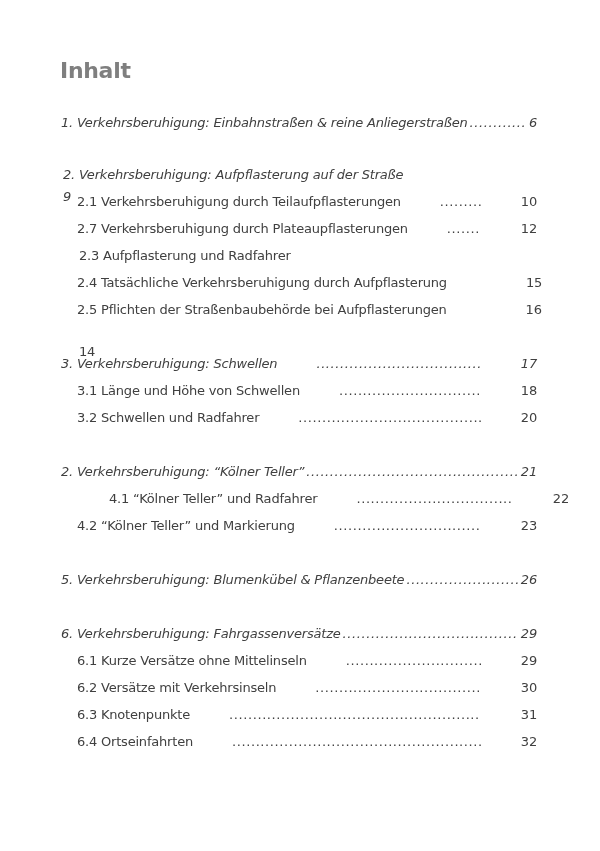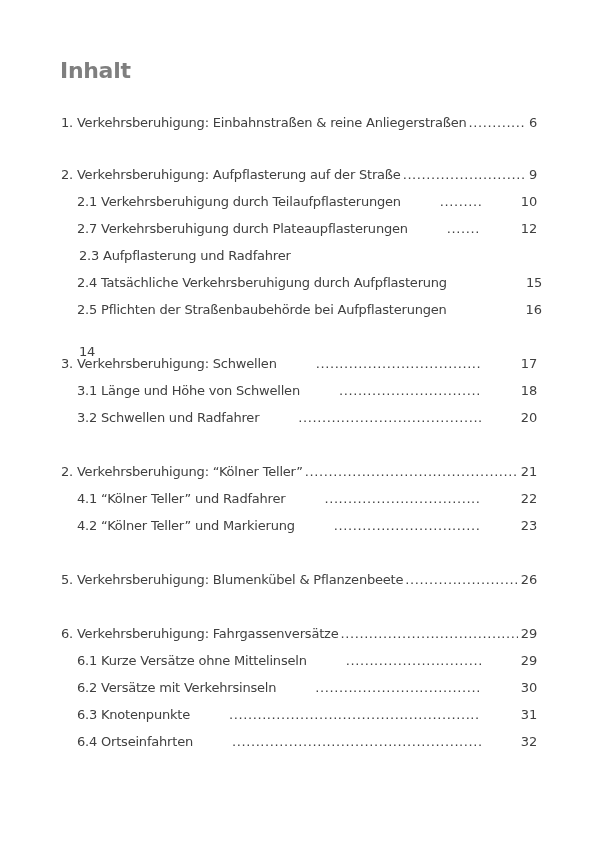--- a/index.html
+++ b/index.html
@@ -4,39 +4,39 @@
   <style>
     html, body { margin: 0; padding: 0; background: #ffffff; }
     body { width: 600px; height: 851px; position: relative; overflow: hidden;
            font-family: "DejaVu Sans", sans-serif; color: #404040; }
     .page { position: absolute; left: 0; top: 0; width: 600px; height: 851px; }
     .toc-title { position: absolute; left: 60px; top: 58px; font-size: 22px; font-weight: bold;
                  color: #7f7f7f; letter-spacing: -0.3px; }
     .toc-entry { position: absolute; height: 22px; line-height: 22px; font-size: 13px;
                  display: flex; align-items: baseline; white-space: nowrap; color: #404040;
                  letter-spacing: -0.2px; }
-    .toc-entry.level-1 { left: 61px; width: 476px; }
+    .toc-entry.level-1 { left: 61px; width: 476px; font-style: italic; }
     .toc-entry.level-2 { left: 77px; width: 460px; gap: 37px; }
     .toc-text { flex: 0 0 auto; }
     .toc-leader { flex: 1 1 auto; overflow: hidden; margin: 0 3px 0 2px; letter-spacing: 0.6px; color: #404040; }
     .toc-leader::before { content: "................................................................................................................................................................................................"; }
     .toc-page { flex: 0 0 auto; text-align: right; }
   </style>
 </head>
 <body>
 
 <div class="page">
   <div class="toc-title">Inhalt</div>
   <div id="toc">
       <div class="toc-entry level-1" style="top: 112px;">
         <span class="toc-text">1. Verkehrsberuhigung: Einbahnstraßen &amp; reine Anliegerstraßen</span>
         <span class="toc-leader"></span>
         <span class="toc-page">6</span>
       </div>
-      <div class="toc-entry level-1" style="top: 164px;">
+      <div class="toc-entry level-1" style="top: 164px; flex-direction: column;">
         <span class="toc-text">2. Verkehrsberuhigung: Aufpflasterung auf der Straße</span>
         <span class="toc-leader"></span>
         <span class="toc-page">9</span>
       </div>
       <div class="toc-entry level-2" style="top: 191px;">
         <span class="toc-text">2.1 Verkehrsberuhigung durch Teilaufpflasterungen</span>
         <span class="toc-leader"></span>
         <span class="toc-page">10</span>
       </div>
       <div class="toc-entry level-2" style="top: 218px;">
@@ -72,21 +72,21 @@
       <div class="toc-entry level-2" style="top: 407px;">
         <span class="toc-text">3.2 Schwellen und Radfahrer</span>
         <span class="toc-leader"></span>
         <span class="toc-page">20</span>
       </div>
       <div class="toc-entry level-1" style="top: 461px;">
         <span class="toc-text">2. Verkehrsberuhigung: “Kölner Teller”</span>
         <span class="toc-leader"></span>
         <span class="toc-page">21</span>
       </div>
-      <div class="toc-entry level-2" style="top: 488px;">
+      <div class="toc-entry level-2" style="top: 488px; margin-left: 32px;">
         <span class="toc-text">4.1 “Kölner Teller” und Radfahrer</span>
         <span class="toc-leader"></span>
         <span class="toc-page">22</span>
       </div>
       <div class="toc-entry level-2" style="top: 515px;">
         <span class="toc-text">4.2 “Kölner Teller” und Markierung</span>
         <span class="toc-leader"></span>
         <span class="toc-page">23</span>
       </div>
       <div class="toc-entry level-1" style="top: 569px;">

